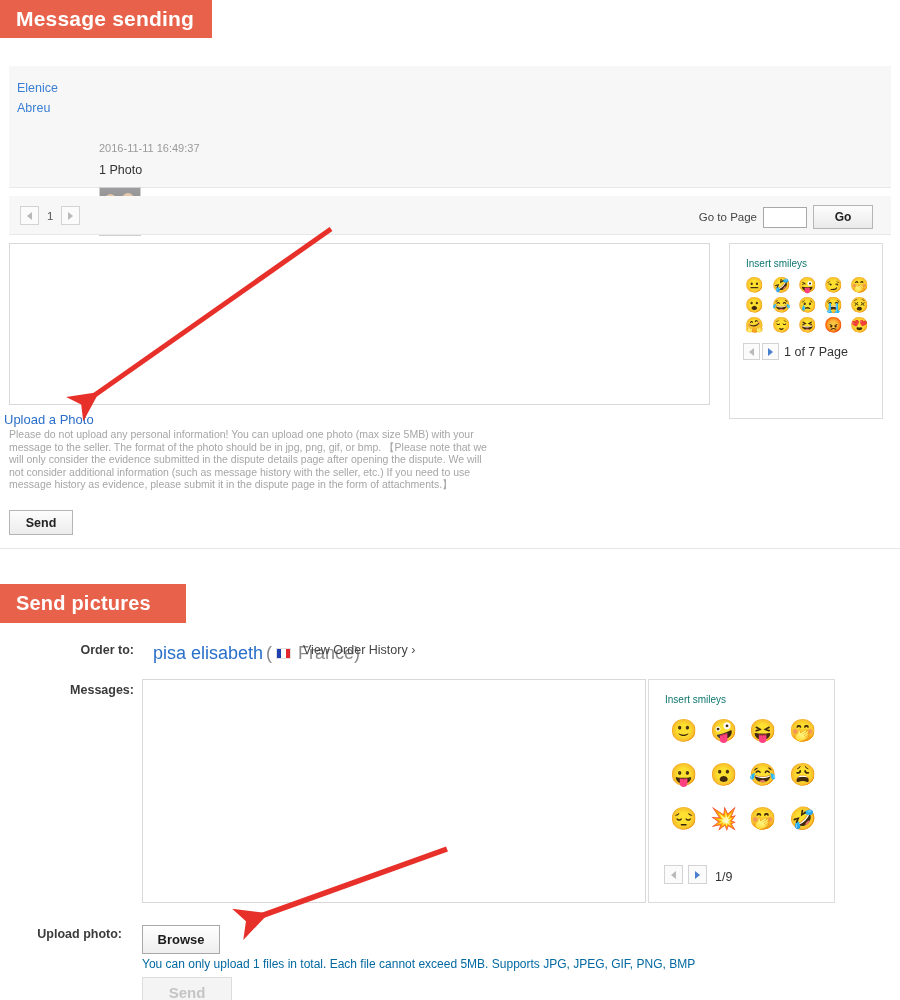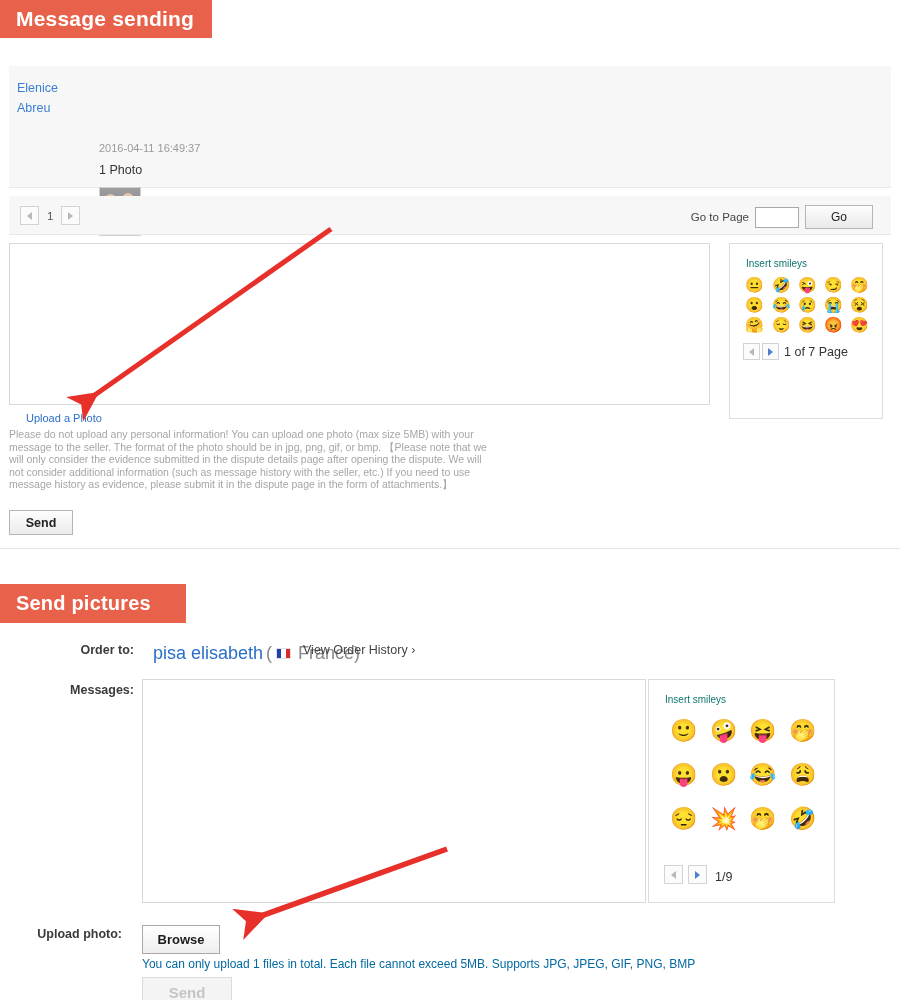--- a/index.html
+++ b/index.html
@@ -86,23 +86,23 @@
   .pg-left { position: absolute; left: 11px; top: 10px; display: flex; align-items: center; gap: 8px; }
   .pg-num { font-size: 11.5px; color: #555; }
   .goto { position: absolute; right: 18px; top: 9px; display: flex; align-items: center; gap: 6px; }
   .goto-label { font-size: 11.5px; color: #444; }
   .goto-input {
     width: 44px; height: 21px; border: 1px solid #a8a8a8; background: #fff;
     box-sizing: border-box; font-size: 11px; padding: 0 3px;
     font-family: "Liberation Sans", sans-serif;
   }
   .goto-go {
-    width: 68px; height: 24px; border: 1px solid #b5b5b5;
+    width: 60px; height: 24px; border: 1px solid #b5b5b5;
     background: linear-gradient(#fdfdfd, #eaeaea);
-    font-size: 12px; font-weight: normal; color: #222; cursor: pointer;
+    font-size: 12px; font-weight: bold; color: #222; cursor: pointer;
     box-sizing: border-box; font-family: "Liberation Sans", sans-serif;
   }
 
   
   .compose-area {
     position: absolute; left: 9px; top: 243px; width: 701px; height: 162px;
     border: 1px solid #d8d8d8; background: #fff; box-sizing: border-box;
     resize: none; outline: none; padding: 6px;
     font-family: "Liberation Sans", sans-serif; font-size: 12px;
   }
@@ -120,22 +120,22 @@
     gap: 20px 6px; padding: 14px 14px 0 18px;
   }
   .sm { font-size: 15px; line-height: 16px; text-align: center; cursor: pointer; }
   .smiley-grid-bot .sm { font-size: 22px; line-height: 24px; }
   .smiley-pager { display: flex; align-items: center; gap: 2px; padding: 10px 0 0 13px; }
   .smiley-pager .pg-btn { width: 17px; height: 17px; }
   .smiley-pg-text { font-size: 12.5px; color: #333; margin-left: 3px; }
 
   
   .upload-link {
-    position: absolute; left: 26px; top: 412px;
-    font-size: 11px; color: #2a6fc9; text-decoration: none; cursor: pointer;
+    position: absolute; left: 4px; top: 412px;
+    font-size: 13px; color: #2a6fc9; text-decoration: none; cursor: pointer;
   }
   .notice {
     position: absolute; left: 9px; top: 428px; width: 480px;
     font-size: 10.5px; line-height: 12.6px; color: #a6a6a6;
   }
   .btn-send-top {
     position: absolute; left: 9px; top: 510px; width: 64px; height: 25px;
     border: 1px solid #b5b5b5; background: linear-gradient(#fdfdfd, #ececec);
     font-size: 12.5px; font-weight: bold; color: #222; cursor: pointer;
     box-sizing: border-box; font-family: "Liberation Sans", sans-serif;
@@ -201,21 +201,21 @@
 
   <div class="banner" id="banner-message-sending">
     <span>Message sending</span>
   </div>
 
   <div class="msg-panel">
     <div class="msg-sender">
       <span class="ln">Elenice</span>
       <span class="ln">Abreu</span>
     </div>
-    <div class="msg-time">2016-04-11 16:49:37</div>
+    <div class="msg-time">2016-11-11 16:49:37</div>
     <div class="msg-body">1 Photo</div>
     <div class="msg-thumb">
       <div class="thumb-art">
         <div class="thumb-bg"></div>
         <div class="thumb-p1"></div>
         <div class="thumb-p2"></div>
         <div class="thumb-h1"></div>
         <div class="thumb-h2"></div>
         <div class="thumb-baby"></div>
         <div class="thumb-babyh"></div>

